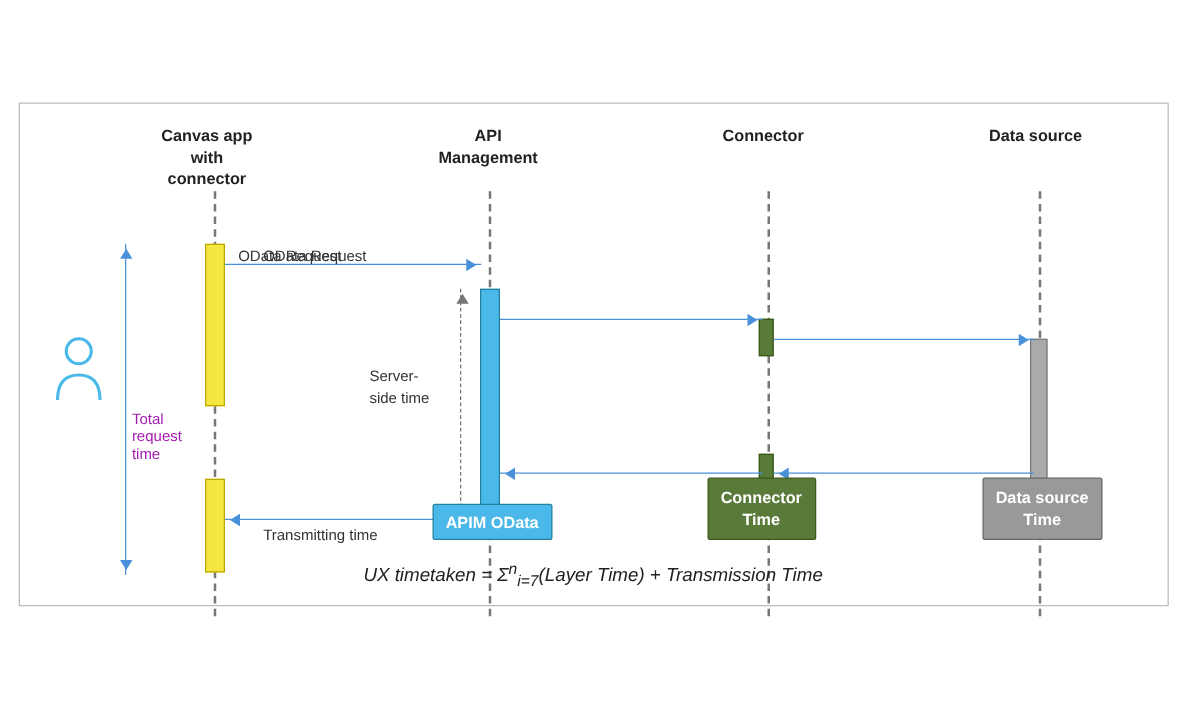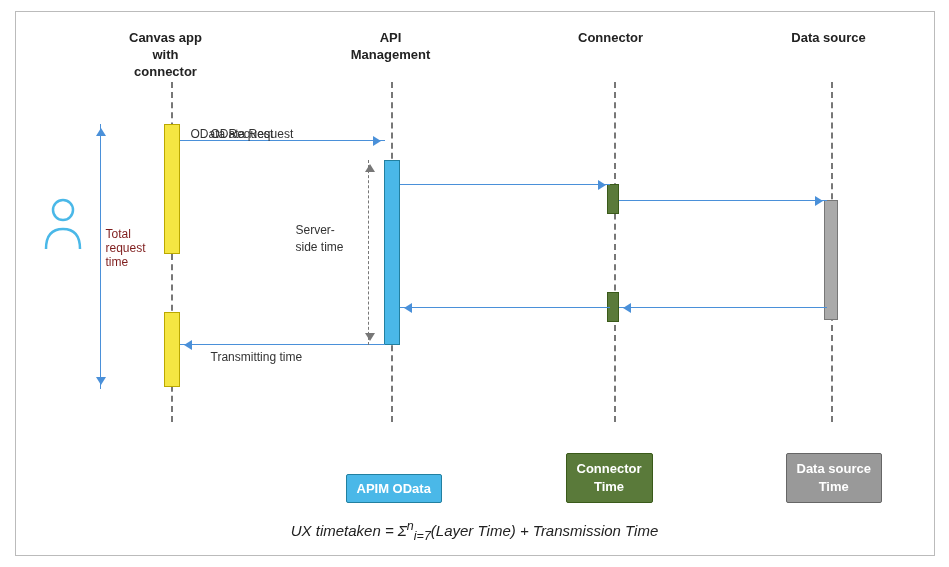--- a/index.html
+++ b/index.html
@@ -8,21 +8,21 @@
       font-family: 'Segoe UI', Arial, sans-serif;
       width: 949px;
       height: 567px;
       overflow: hidden;
       display: flex;
       align-items: center;
       justify-content: center;
     }
     .diagram-container {
       width: 920px;
-      height: 545px;
+      height: 403px;
       border: 1.5px solid #bbb;
       position: relative;
       background: #fff;
     }
     
     .col-header {
       position: absolute;
       top: 18px;
       font-size: 13px;
       font-weight: 600;
@@ -67,22 +67,23 @@
       transform: translateX(-50%);
       font-size: 15px;
       font-style: italic;
       color: #222;
       white-space: nowrap;
     }
     
     .brace-label {
       position: absolute;
       font-size: 12px;
-      color: #7f1d1d;
+      color: #a21caf;
       font-weight: 500;
+      margin-top: 30px;
     }
   </style>
 </head>
 <body>
 
 <div class="diagram-container">
 
   <div class="col-header" style="left: 105px; width: 90px;">Canvas app<br>with connector</div>
   <div class="col-header" style="left: 325px; width: 100px;">API Management</div>
   <div class="col-header" style="left: 555px; width: 80px;">Connector</div>

